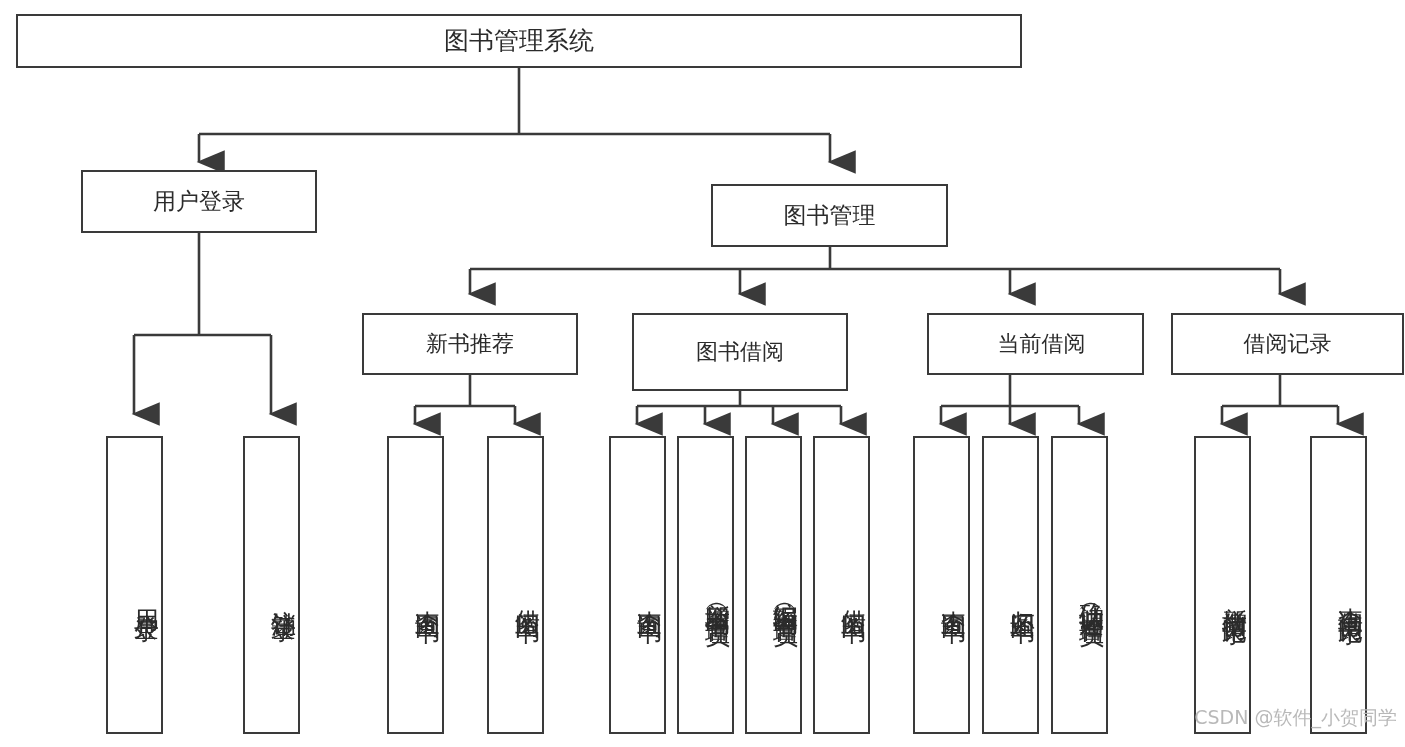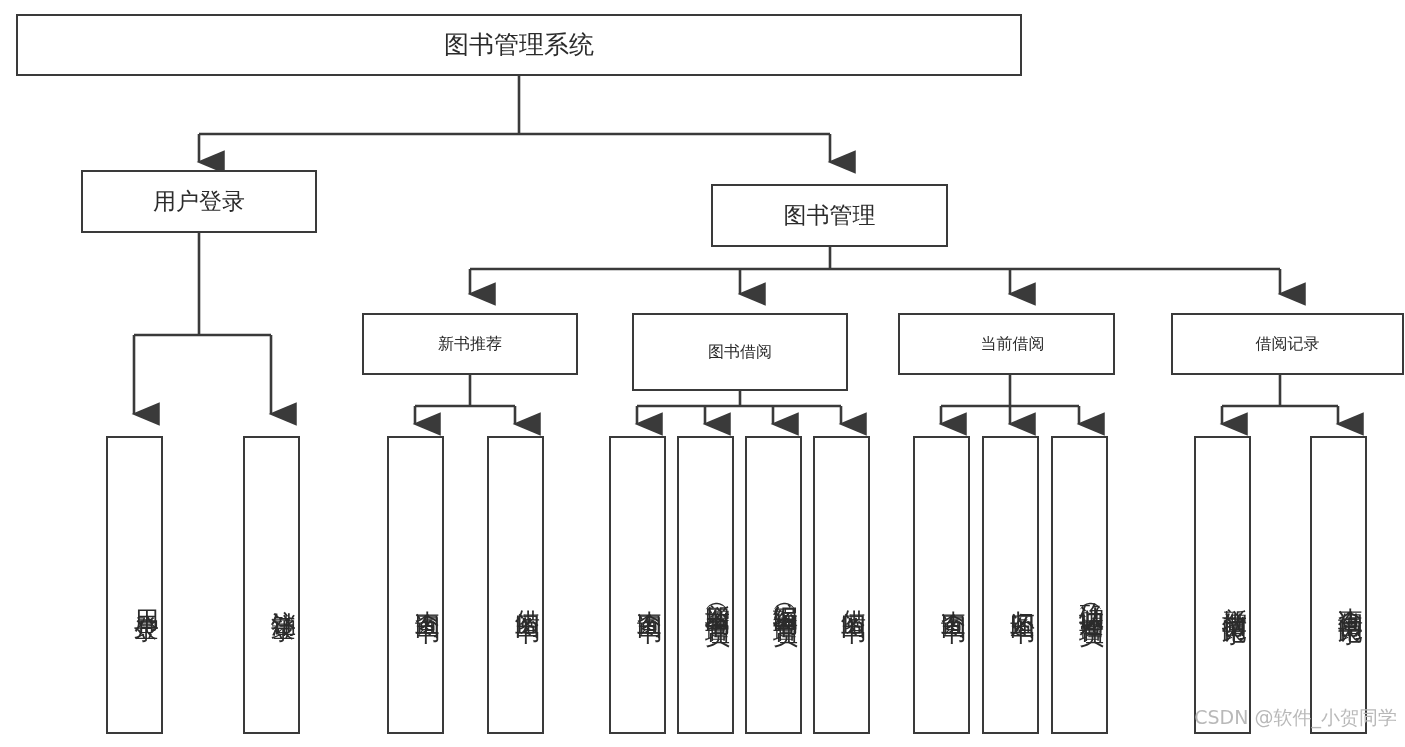--- a/index.html
+++ b/index.html
@@ -40,21 +40,21 @@
     line-height: 1.18;
     text-align: center;
   }
   .node.root {
     font-size: 25px;
   }
   .node.level2 {
     font-size: 23px;
   }
   .node.level3 {
-    font-size: 16px;
+    font-size: 22px;
   }
   
   .node.leaf {
     writing-mode: vertical-rl;
     text-orientation: upright;
     font-size: 25px;
     letter-spacing: 3px;
     padding-top: 22px;
     align-items: flex-start;
     justify-content: center;
@@ -143,41 +143,41 @@
 
       <path d="M 1280 375 L 1280 406"></path>
       <path d="M 1222 406 L 1338 406"></path>
       <path d="M 1222 406 L 1222 414"></path>
       <path d="M 1338 406 L 1338 414"></path>
       <path d="M 1222 414 L 1222 424" marker-end="url(#arrow)"></path>
       <path d="M 1338 414 L 1338 424" marker-end="url(#arrow)"></path>
     </g>
   </svg>
 
-  <div class="node root" style="left:16px; top:14px; width:1006px; height:62px;">
+  <div class="node root" style="left:16px; top:14px; width:1006px; height:54px;">
     <span>图书管理系统</span>
   </div>
 
   <div class="node level2" style="left:81px; top:170px; width:236px; height:63px;">
     <span>用户登录</span>
   </div>
 
   <div class="node level2" style="left:711px; top:184px; width:237px; height:63px;">
     <span>图书管理</span>
   </div>
 
   <div class="node level3" style="left:362px; top:313px; width:216px; height:62px;">
     <span>新书推荐</span>
   </div>
 
   <div class="node level3" style="left:632px; top:313px; width:216px; height:78px;">
     <span>图书借阅</span>
   </div>
 
-  <div class="node level3" style="left:898px; top:313px; width:217px; height:62px;padding-left:12px;">
+  <div class="node level3" style="left:927px; top:313px; width:217px; height:62px;padding-left:12px;">
     <span>当前借阅</span>
   </div>
 
   <div class="node level3" style="left:1171px; top:313px; width:233px; height:62px;">
     <span>借阅记录</span>
   </div>
 
   <div class="node leaf" style="left:106px; top:436px; width:57px; height:298px;">
     <span class="vtext">用户登录</span>
   </div>

